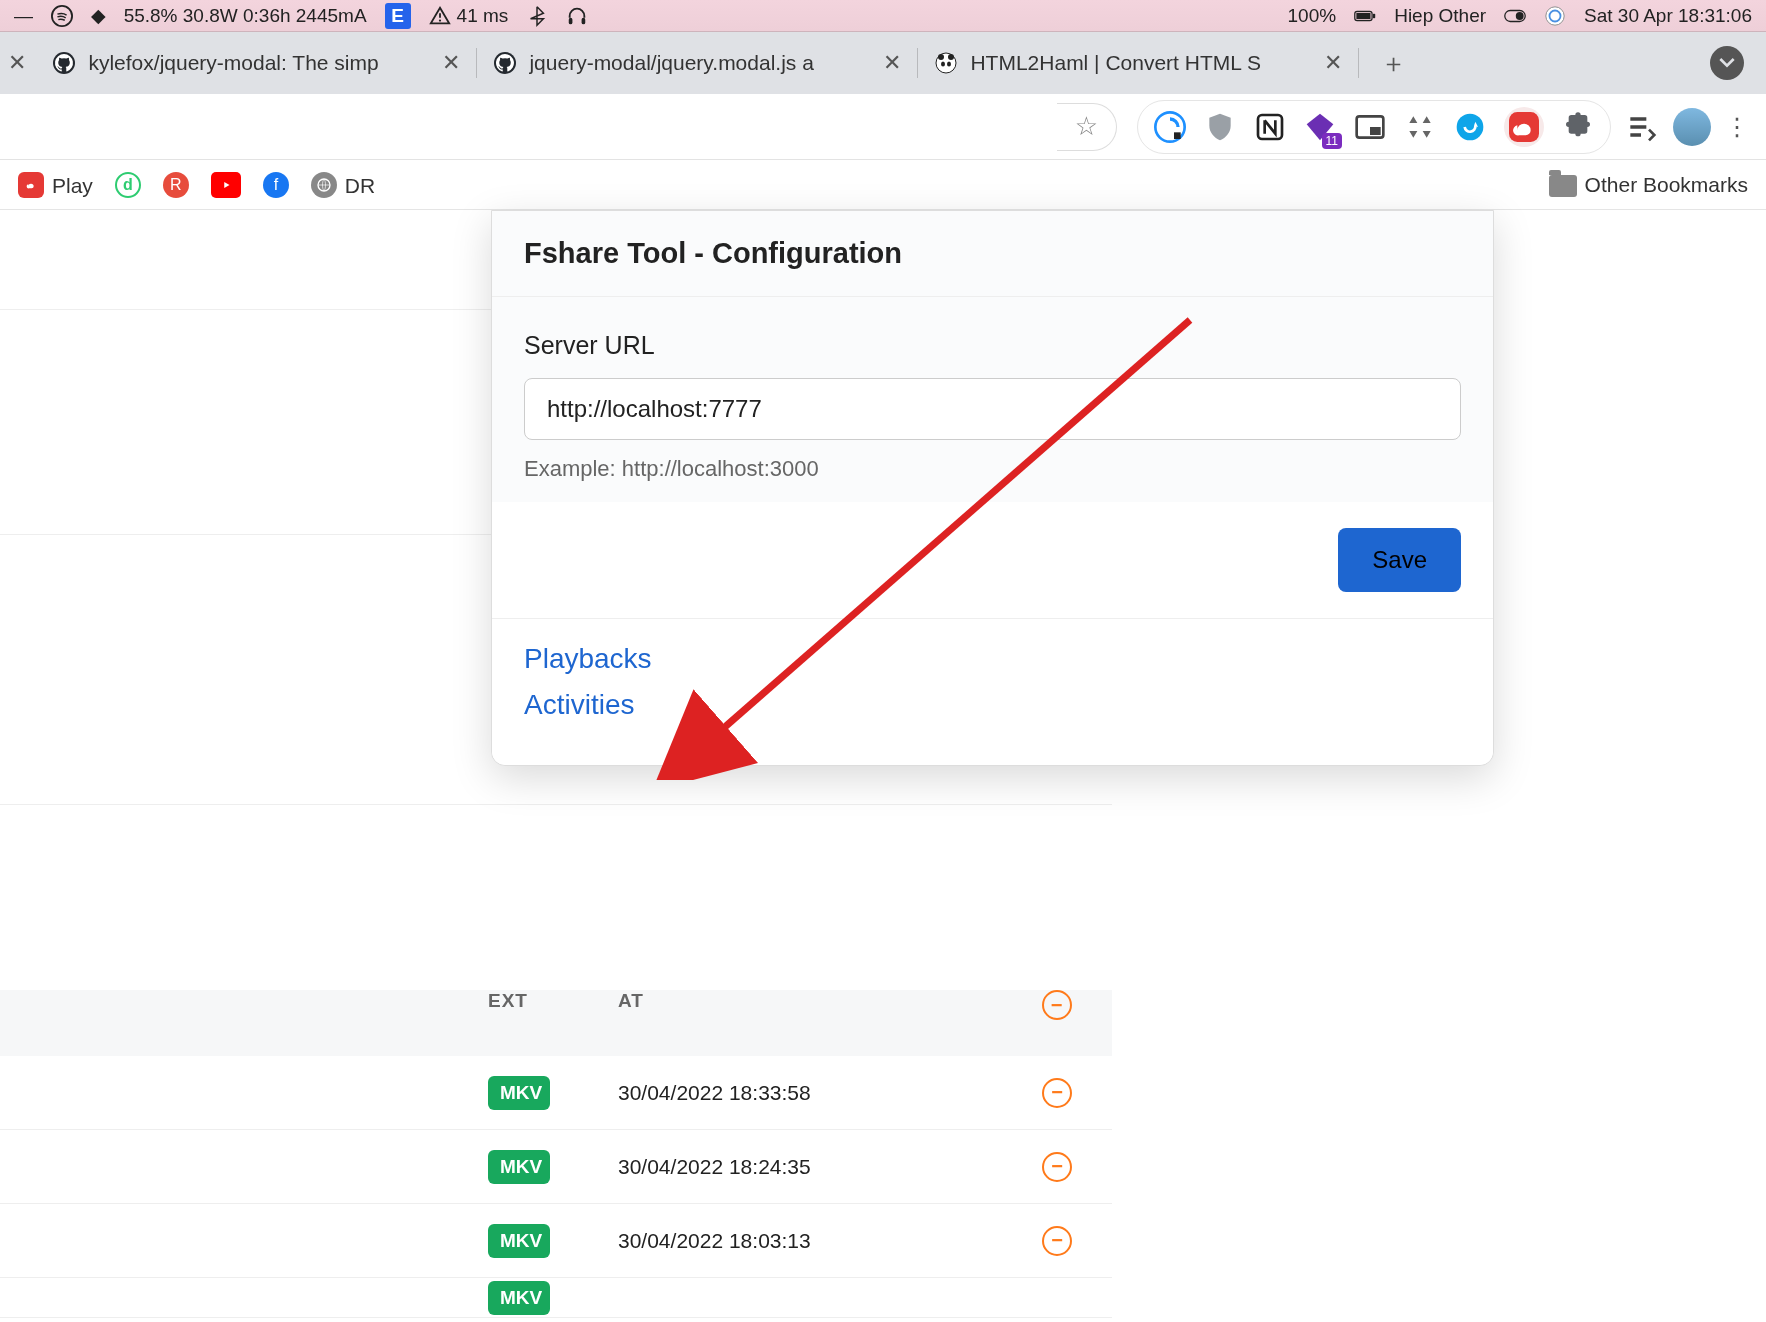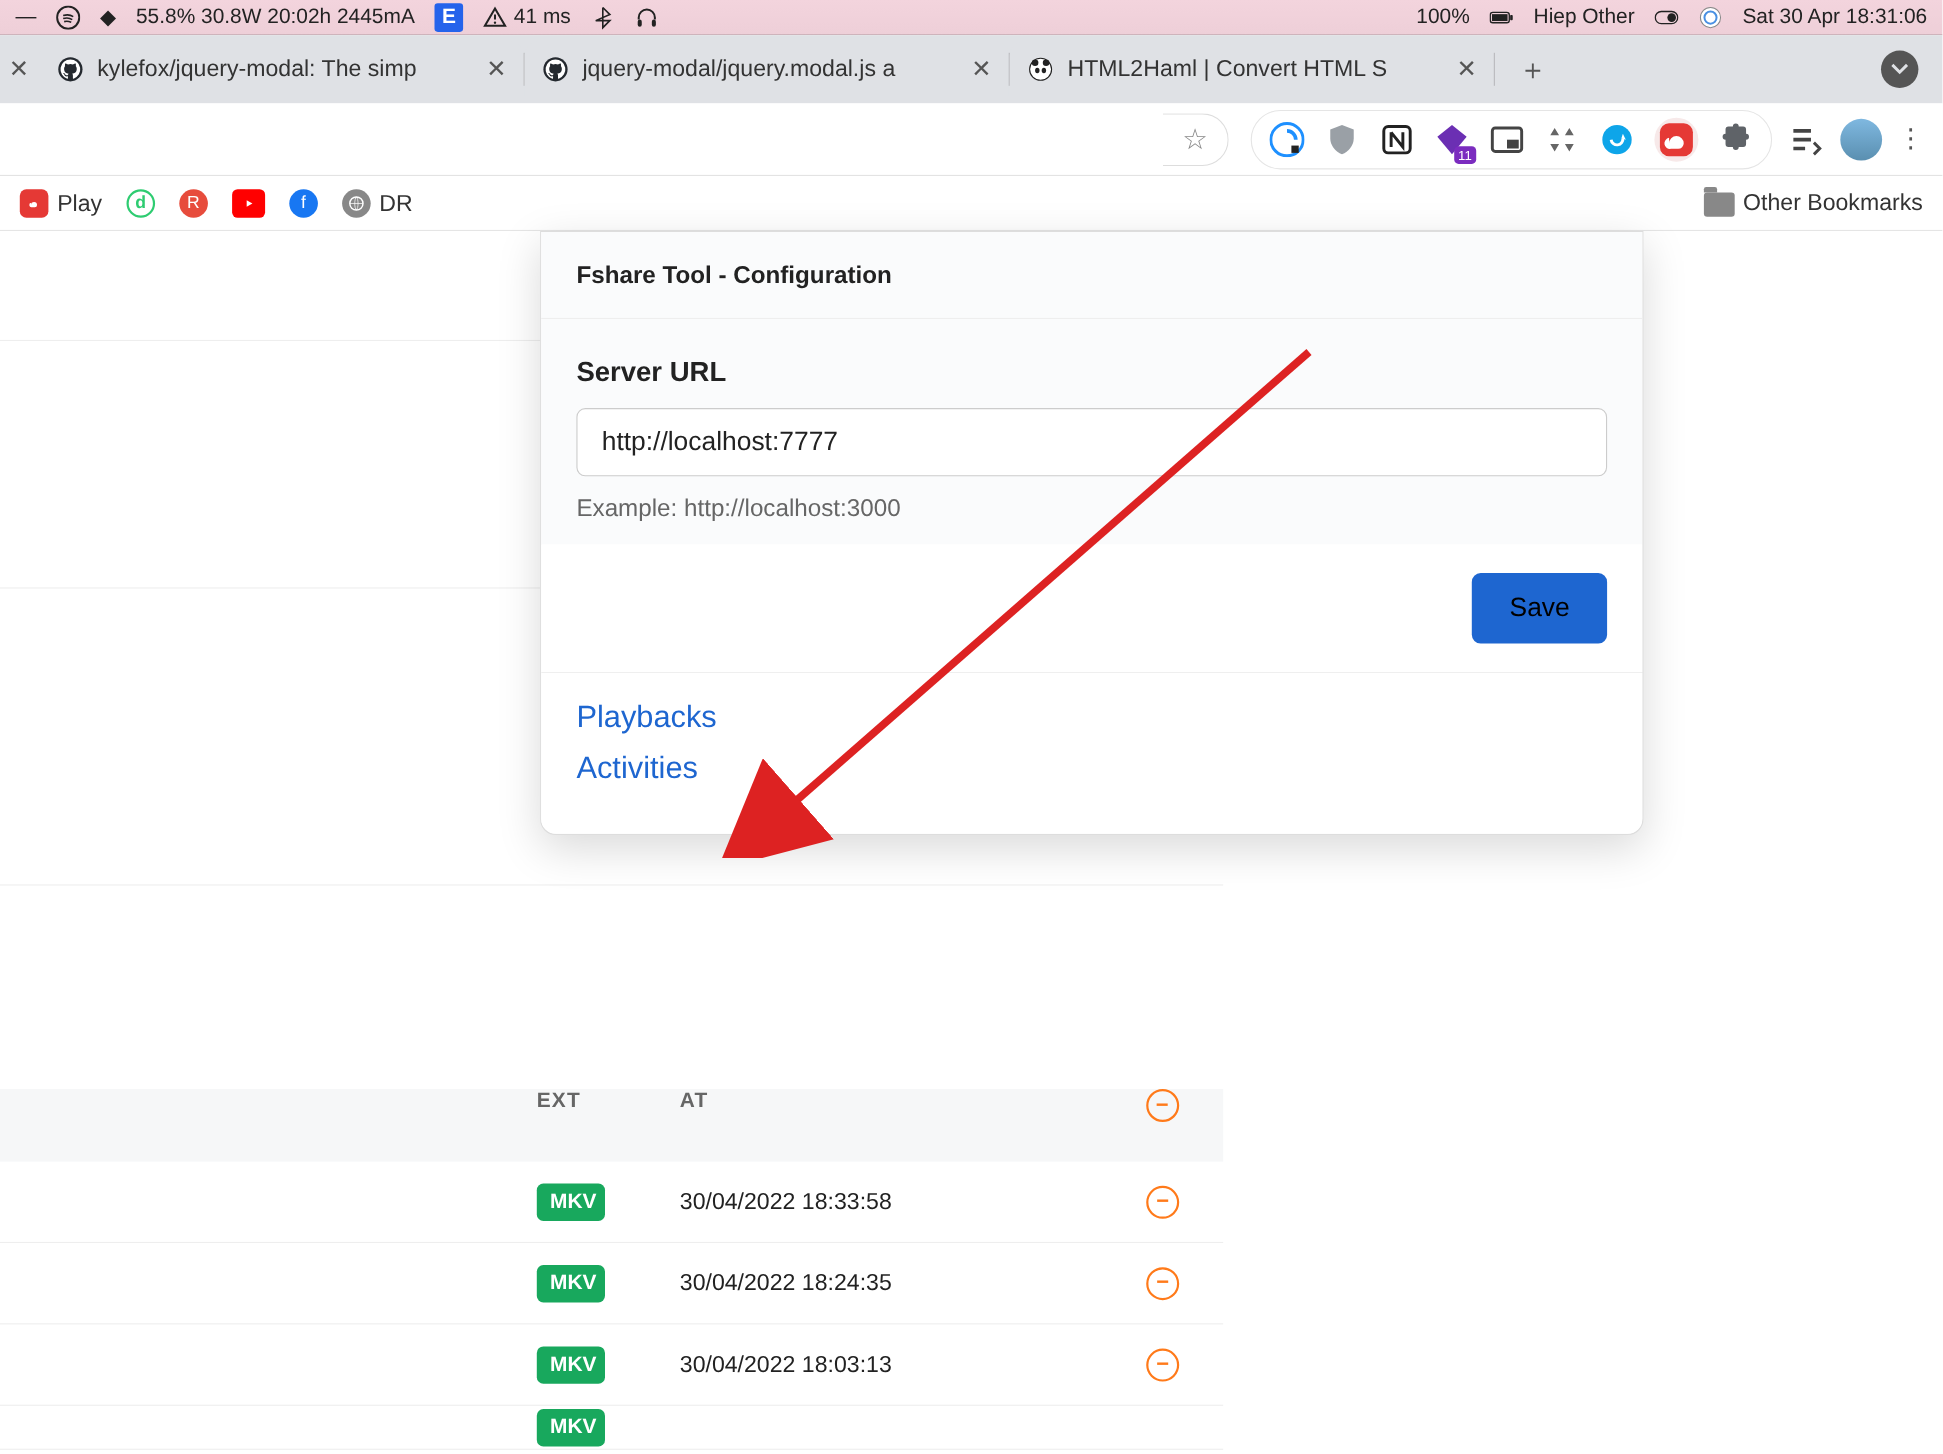--- a/index.html
+++ b/index.html
@@ -38,23 +38,23 @@
   .bk-icon { width:26px; height:26px; border-radius:50%; display:flex; align-items:center; justify-content:center; font-size:16px; color:#fff; }
   .bookmarksbar .spacer { flex:1; }
   .folder-icon { width:28px; height:22px; background:#888; border-radius:3px; position:relative; }
   .folder-icon::before { content:""; position:absolute; top:-5px; left:0; width:12px; height:5px; background:#888; border-radius:2px 2px 0 0; }
 
   
   .page { position: relative; flex:1; background:#fff; }
 
   
   .popup { position:absolute; top:0; left:491px; width:1003px; background:#fff; border:1px solid #ddd; border-radius: 0 0 14px 14px; box-shadow: 0 12px 40px rgba(0,0,0,0.15); z-index:100; }
-  .popup-header { padding: 26px 32px; font-size: 22px; font-weight:600; color:#222; border-bottom:1px solid #eee; background:#fafbfc; }
+  .popup-header { padding: 26px 32px; font-size: 29px; font-weight:600; color:#222; border-bottom:1px solid #eee; background:#fafbfc; }
   .popup-body { padding: 34px 32px 20px; background:#fafbfc; }
-  .field-label { font-size: 25px; color:#222; margin-bottom: 18px; font-weight:700; }
+  .field-label { font-size: 25px; color:#222; margin-bottom: 18px; font-weight:400; }
   .text-input { width:100%; height: 62px; border:1px solid #ccc; border-radius:8px; padding: 0 22px; font-size: 24px; color:#222; background:#fff; }
   .hint { margin-top: 16px; font-size: 22px; color:#666; }
   .popup-actions { padding: 26px 32px; display:flex; justify-content:flex-end; background:#fff; }
   .btn-primary { background:#1e66d0; color:#000000; border:none; border-radius:8px; padding: 18px 34px; font-size: 24px; font-weight:500; cursor:pointer; }
   .popup-links { border-top:1px solid #eee; padding: 24px 32px 30px; background:#fff; border-radius:0 0 14px 14px; }
   .popup-links a { display:block; color:#1e66d0; font-size: 28px; text-decoration:none; margin-bottom: 14px; cursor:pointer; }
 
   
   .arrow-svg { position:absolute; top:90px; left:490px; z-index:200; pointer-events:none; }
 
@@ -79,21 +79,21 @@
 
 <div class="menubar">
   <span class="item">—</span>
   <span class="item">
       <svg viewBox="0 0 24 24">
         <circle cx="12" cy="12" r="11" fill="none" stroke="#222" stroke-width="2"></circle>
         <path d="M7 10c3-1 7-1 10 1M7 13c3-1 6-1 9 1M8 16c2-.6 4-.6 7 .6" stroke="#222" stroke-width="1.6" fill="none"></path>
       </svg>
     </span>
   <span class="item">◆</span>
-  <span class="item">55.8% 30.8W 20:02h 2445mA</span>
+  <span class="item">55.8% 30.8W 0:36h 2445mA</span>
   <span class="item" style="background:#2563eb;color:#fff;width:26px;height:26px;display:flex;align-items:center;justify-content:center;font-weight:700;border-radius:3px;">E</span>
   <span class="item">
       <svg viewBox="0 0 24 24">
         <path d="M12 3 L22 20 H2 Z" fill="none" stroke="#222" stroke-width="2"></path>
         <line x1="12" y1="9" x2="12" y2="14" stroke="#222" stroke-width="2"></line>
         <circle cx="12" cy="17" r="1.2" fill="#222"></circle>
       </svg>
       <span>41 ms</span>
     </span>
   <span class="item">

